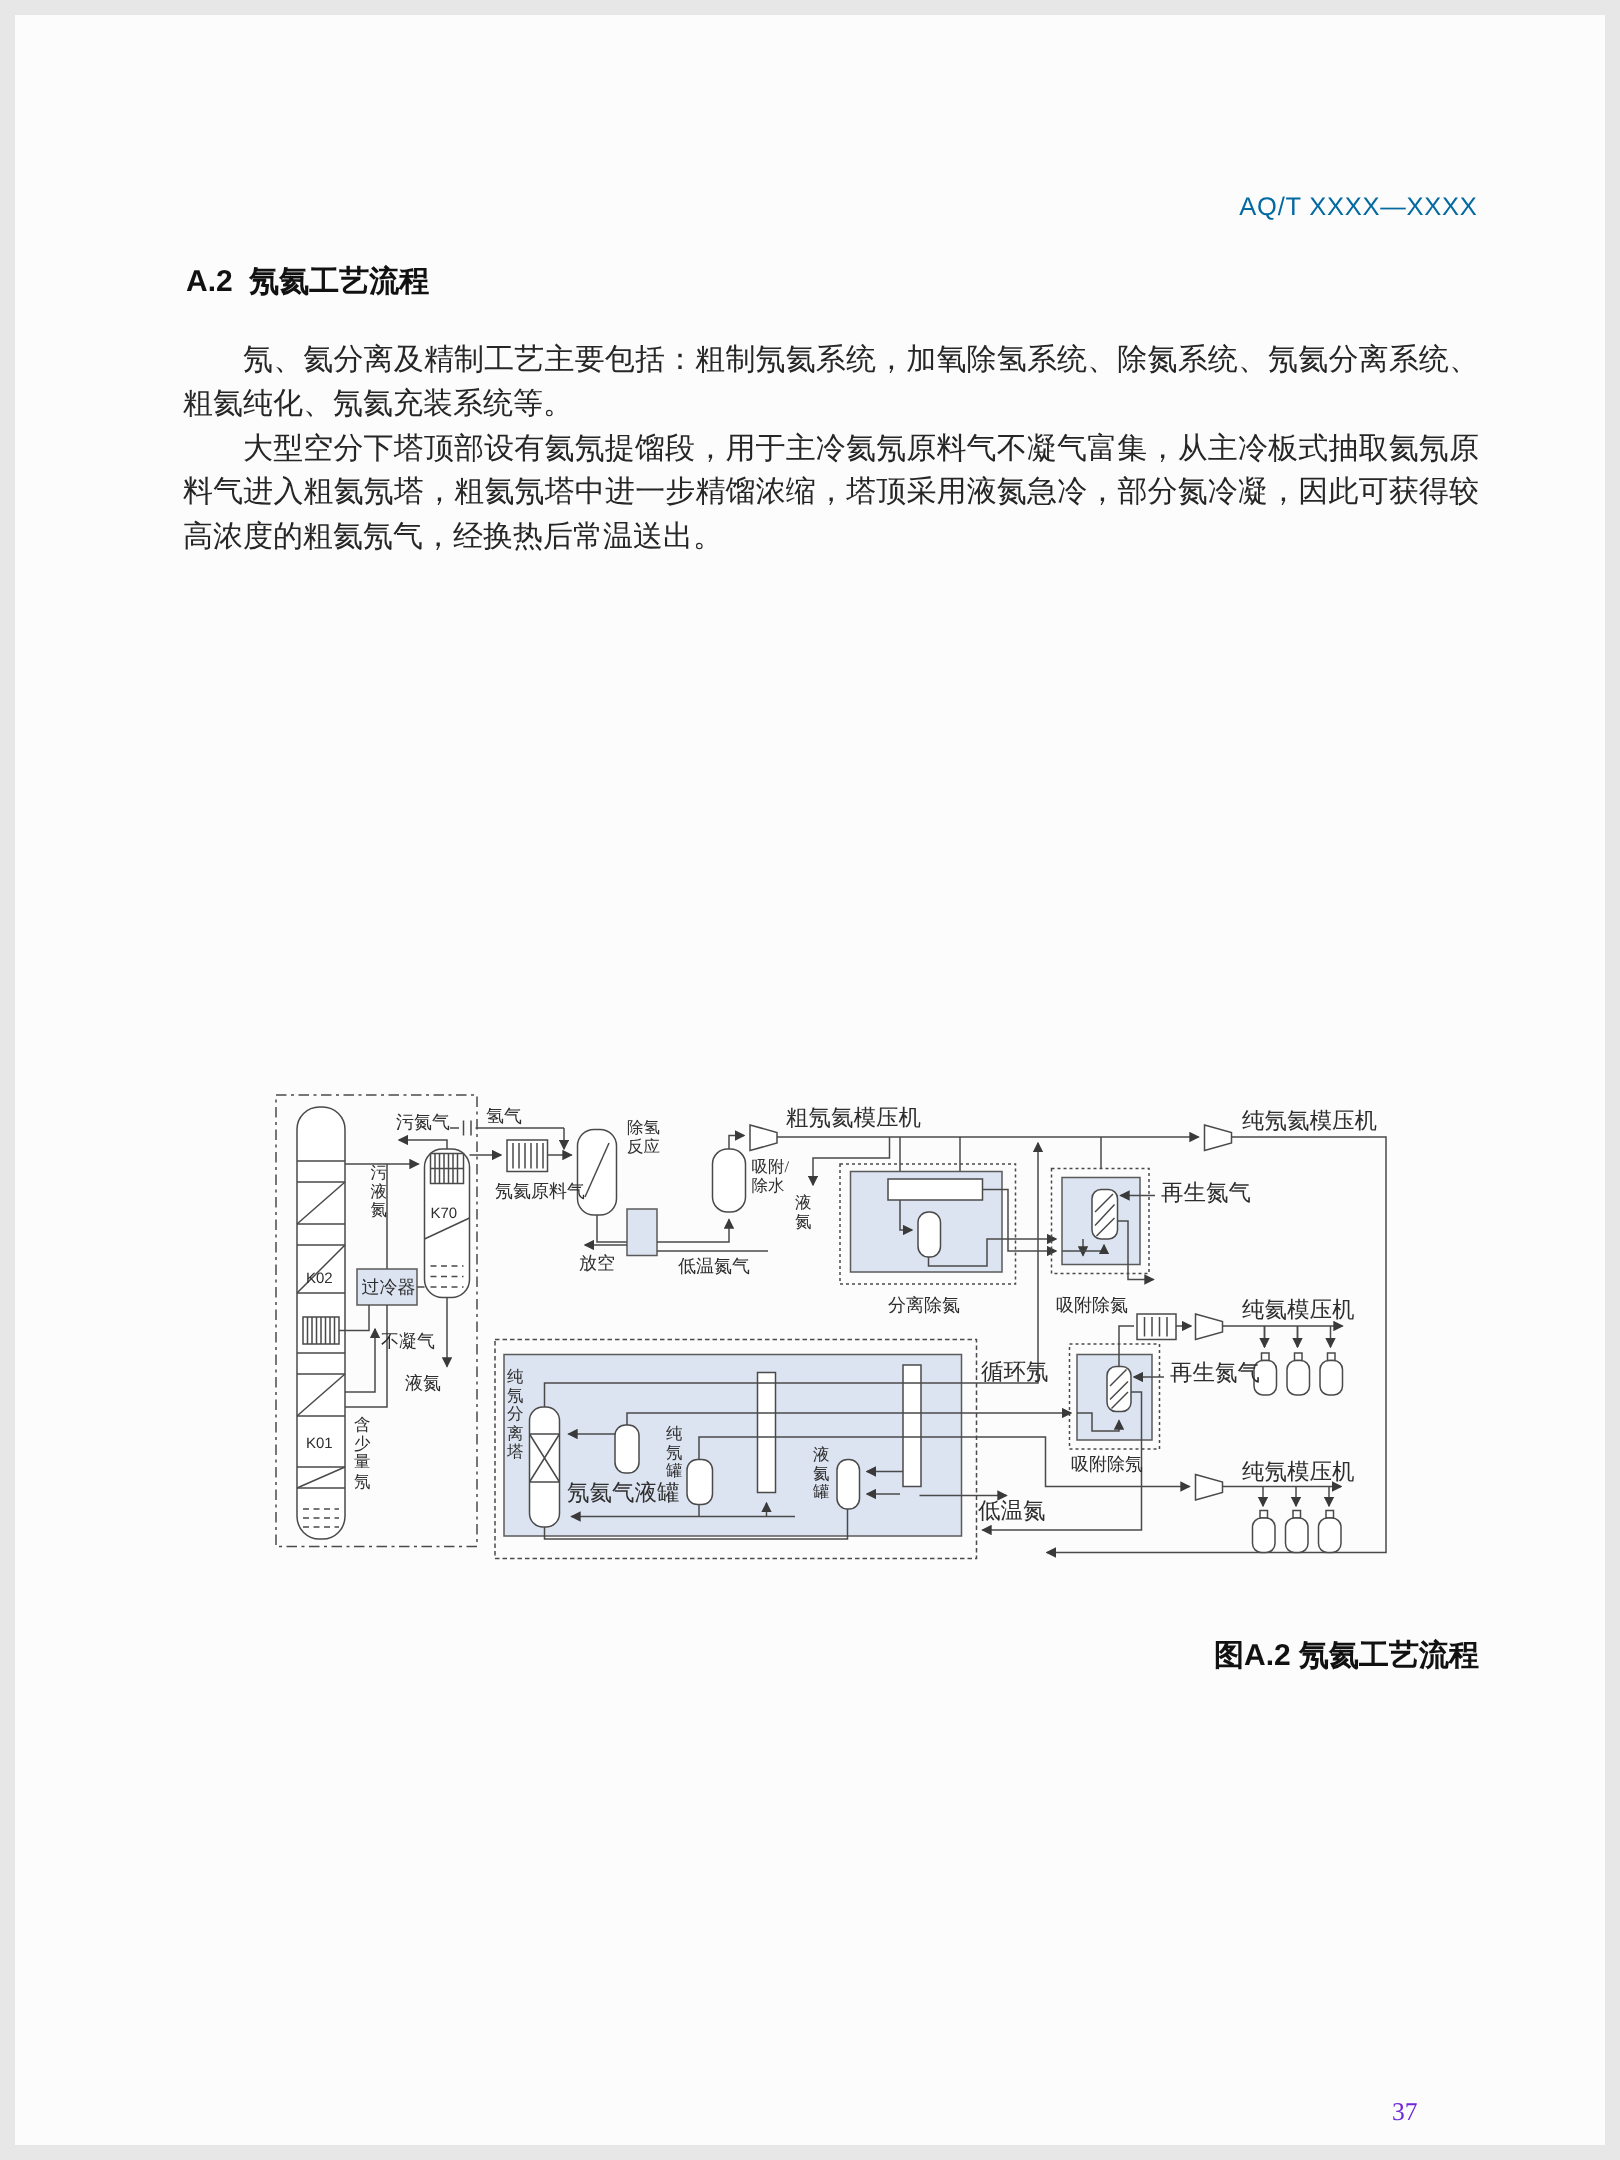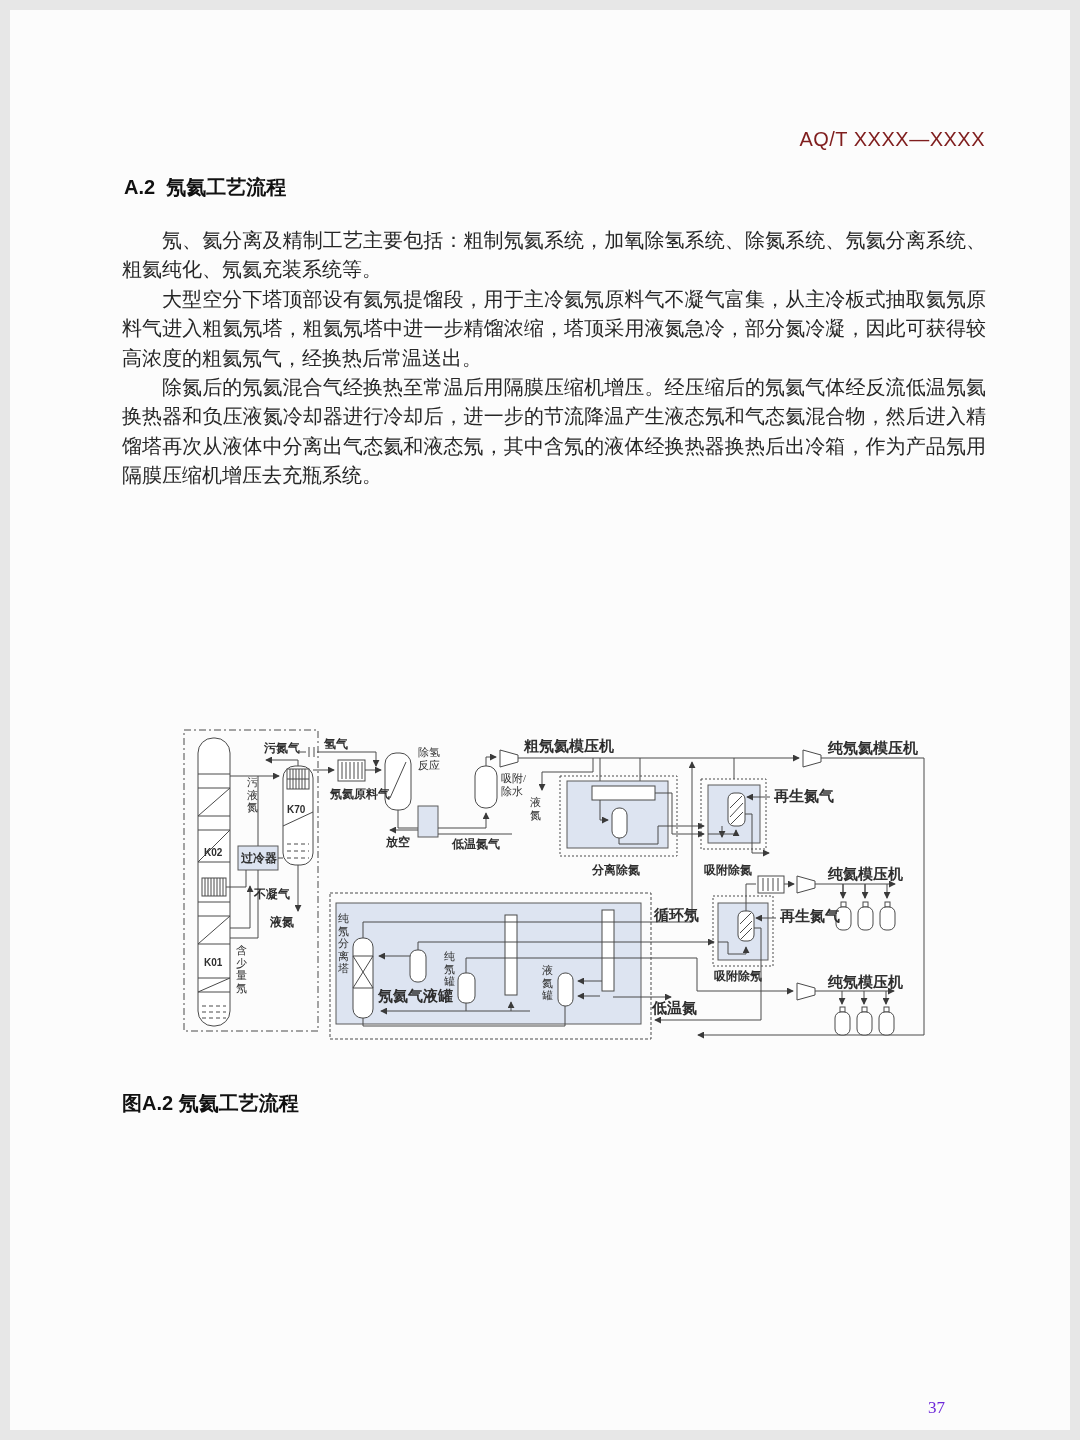--- a/index.html
+++ b/index.html
@@ -1,32 +1,32 @@
 <!DOCTYPE html>
 <html><head>
 <meta charset="utf-8">
 <style>
   html,body{margin:0;padding:0;}
   body{width:1080px;height:1440px;background:#e7e7e7;position:relative;
        font-family:"Liberation Serif","DejaVu Serif",serif;color:#262626;}
   .page{position:absolute;left:10px;top:10px;right:10px;bottom:10px;background:#fcfcfc;}
   .hdr{position:absolute;left:700px;top:128px;width:285px;text-align:right;
-       font-family:"Liberation Sans","DejaVu Sans",sans-serif;font-size:20px;
-       letter-spacing:.5px;color:#7f1d1d;}
+       font-family:"Liberation Sans","DejaVu Sans",sans-serif;font-size:17px;
+       letter-spacing:.5px;color:#0369a1;}
   .heading{position:absolute;left:124px;top:174px;font-family:"Liberation Sans","DejaVu Sans",sans-serif;
        font-weight:bold;font-size:20px;white-space:pre;color:#111;}
   .bodytext{position:absolute;left:122px;top:226px;width:864px;font-size:20px;
        line-height:29.4px;text-align:justify;}
   .bodytext p{margin:0;text-indent:2em;font-family:Liberation Serif, serif;}
-  .caption{position:absolute;left:122px;top:1090px;width:864px;text-align:left;
+  .caption{position:absolute;left:122px;top:1090px;width:864px;text-align:right;
        font-family:"Liberation Sans","DejaVu Sans",sans-serif;font-weight:bold;font-size:20px;color:#111;}
   .pagenum{position:absolute;left:928px;top:1398px;width:44px;font-size:17px;color:#6d28d9;}
   .diagram{position:absolute;left:180px;top:716px;width:792px;height:350px;}
   .diagram svg{position:absolute;left:0;top:0;}
-  .dlbl{position:absolute;font-size:12px;line-height:13px;color:#2e2e2e;white-space:nowrap;font-weight:bold;}
+  .dlbl{position:absolute;font-size:12px;line-height:13px;color:#2e2e2e;white-space:nowrap;}
   .s11{font-size:15px;}
   .s10{font-size:10px;font-family:"Liberation Sans",sans-serif;}
   .vlbl{position:absolute;width:13px;font-size:11px;line-height:12.5px;color:#2e2e2e;
         white-space:normal;word-break:break-all;text-align:center;}
   .wlbl{position:absolute;font-size:11px;line-height:13px;color:#2e2e2e;
         white-space:normal;word-break:break-all;}
   .ln{stroke:#4a4a4a;stroke-width:1;fill:none;}
   .fw{stroke:#4a4a4a;stroke-width:1;fill:#ffffff;}
   .fb{stroke:#5a5a5a;stroke-width:1;fill:#dde4f1;}
   .dd{stroke-dasharray:7 3 2 3;}
@@ -38,21 +38,20 @@
 <body>
 
 <div class="page"></div>
 
 <div class="hdr">AQ/T XXXX—XXXX</div>
 <div class="heading">A.2  氖氦工艺流程</div>
 
 <div class="bodytext">
   <p>氖、氦分离及精制工艺主要包括：粗制氖氦系统，加氧除氢系统、除氮系统、氖氦分离系统、粗氦纯化、氖氦充装系统等。</p>
   <p>大型空分下塔顶部设有氦氖提馏段，用于主冷氦氖原料气不凝气富集，从主冷板式抽取氦氖原料气进入粗氦氖塔，粗氦氖塔中进一步精馏浓缩，塔顶采用液氮急冷，部分氮冷凝，因此可获得较高浓度的粗氦氖气，经换热后常温送出。</p>
-  <p>除氮后的氖氦混合气经换热至常温后用隔膜压缩机增压。经压缩后的氖氦气体经反流低温氖氦换热器和负压液氮冷却器进行冷却后，进一步的节流降温产生液态氖和气态氦混合物，然后进入精馏塔再次从液体中分离出气态氦和液态氖，其中含氖的液体经换热器换热后出冷箱，作为产品氖用隔膜压缩机增压去充瓶系统。</p>
 </div>
 
 <div class="diagram">
   <svg width="792" height="350" viewBox="0 0 792 350">
     <defs>
       <marker id="ar" viewBox="0 0 8 8" refX="7" refY="4" markerWidth="7" markerHeight="7" orient="auto-start-reverse">
         <path d="M0,0L8,4L0,8z" fill="#3a3a3a"></path>
       </marker>
       <g id="cyl">
         <rect x="5" y="0" width="5" height="5" class="fw"></rect>

